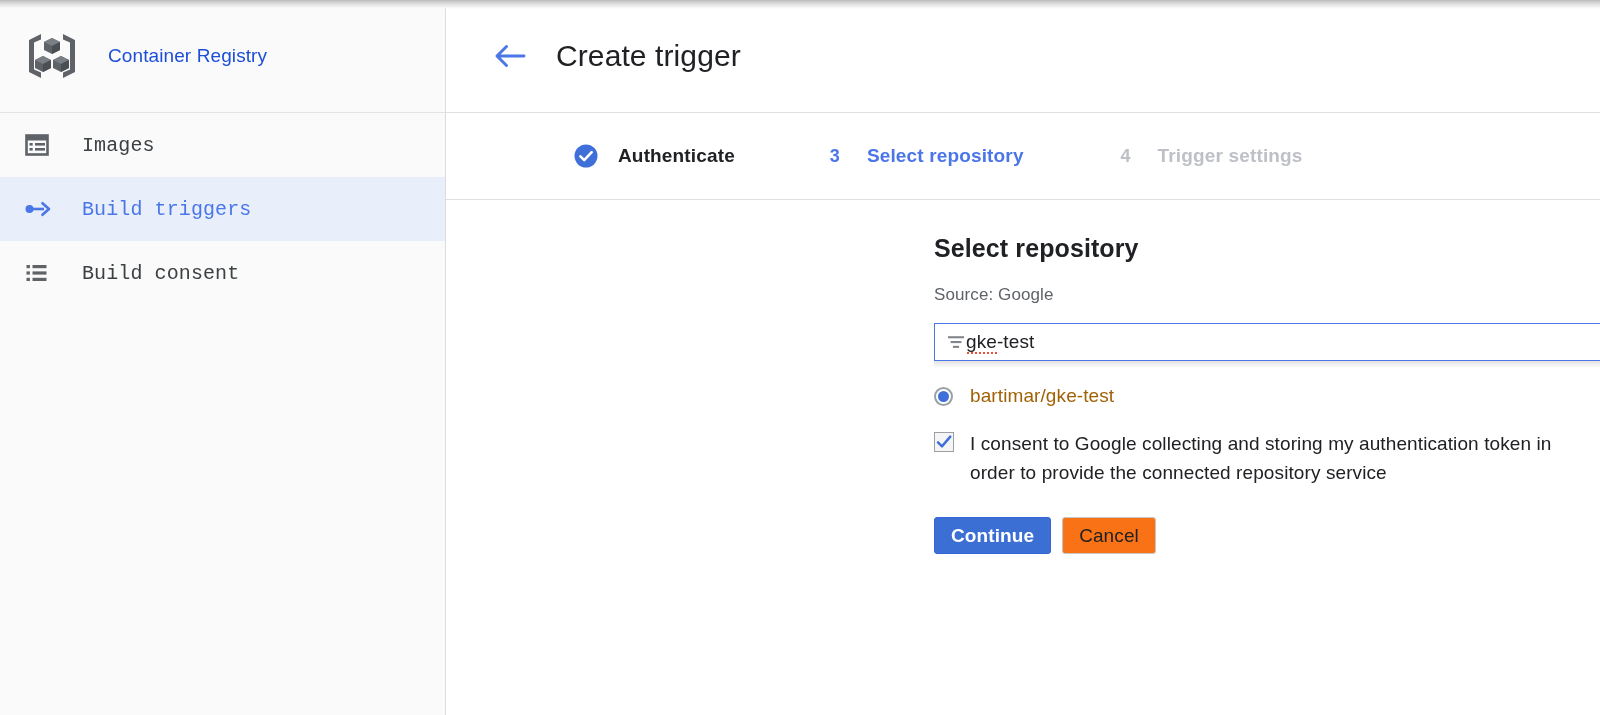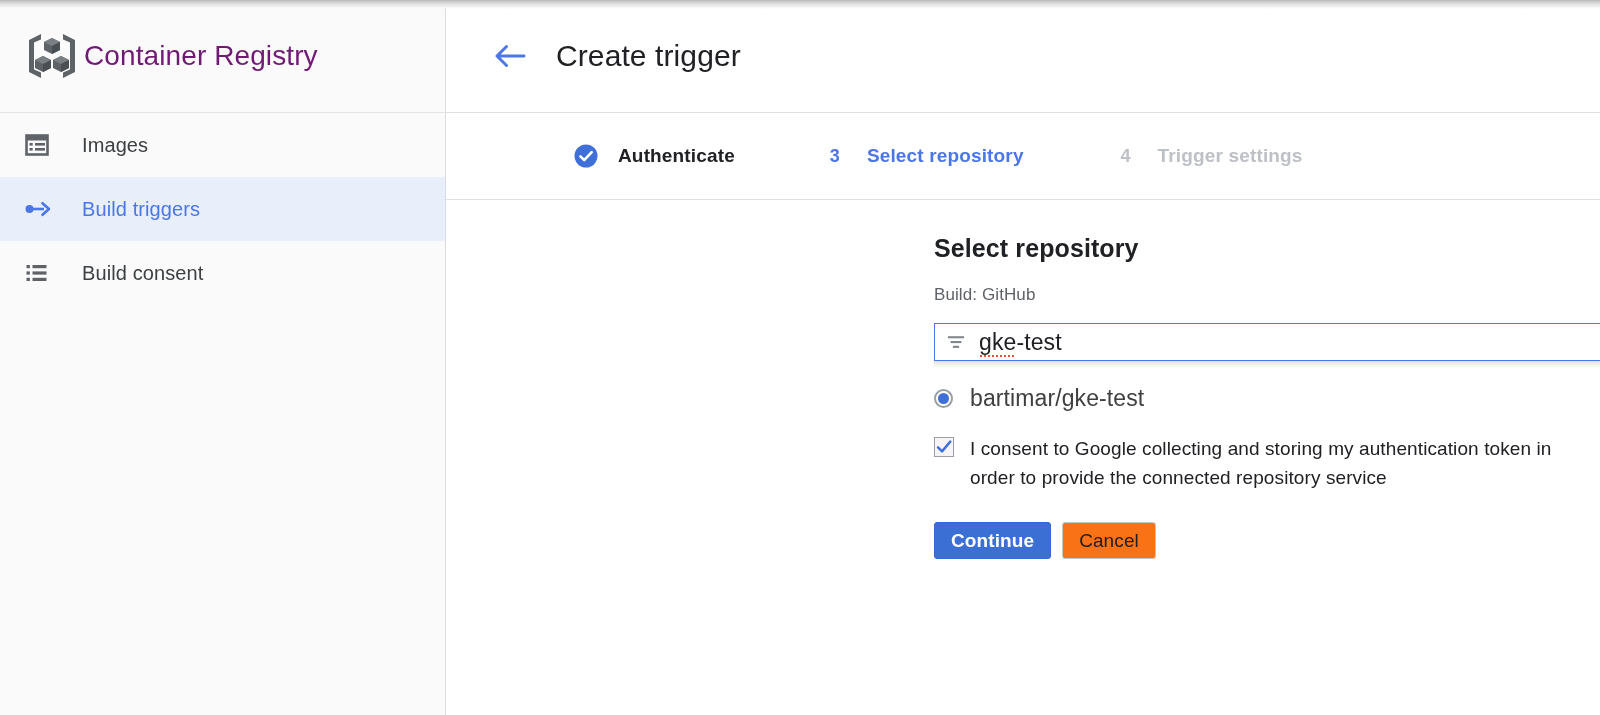--- a/index.html
+++ b/index.html
@@ -37,36 +37,37 @@
   #brand {
     height: 113px;
     display: flex;
     align-items: center;
     padding-left: 22px;
     border-bottom: 1px solid #e4e4e4;
     background: #fafafa;
   }
   #brand-logo { width: 60px; height: 60px; flex: 0 0 60px; display:block; }
   #brand-title {
-    font-size: 28px;
-    color: #701a75;
+    font-size: 19px;
+    color: #1d4ed8;
     font-weight: 400;
     letter-spacing: .1px;
-    margin-left: 2px;
+    margin-left: 26px;
     white-space: nowrap;
   }
   .nav-item {
     height: 64px;
     display: flex;
     align-items: center;
     padding-left: 24px;
     cursor: pointer;
     font-size: 20px;
     color: #3c4043;
     letter-spacing: .1px;
+    font-family: Liberation Mono, monospace;
   }
   .nav-item .nav-icon {
     width: 44px;
     flex: 0 0 44px;
     display: flex;
     align-items: center;
     justify-content: flex-start;
   }
   .nav-item .nav-label { margin-left: 14px; white-space: nowrap; }
   .nav-item.selected {
@@ -169,22 +170,21 @@
     height: 38px;
     border: 1px solid #4a76e8;
     background: #ffffff;
     display: flex;
     align-items: center;
     padding-left: 11px;
     cursor: text;
   }
   #filter-icon { width: 20px; height: 20px; flex: 0 0 20px; display:block; }
   #filter-value {
-    margin-left: 13px;
-    font-size: 23px;
+    font-size: 19px;
     color: #202124;
     letter-spacing: .1px;
     position: relative;
   }
   .spell {
     background-image: radial-gradient(circle closest-side, #e8503a 68%, rgba(0,0,0,0) 72%);
     background-position: 0 100%;
     background-size: 4px 4px;
     background-repeat: repeat-x;
     padding-bottom: 3px;
@@ -211,22 +211,22 @@
     background: #fff;
     display: flex; align-items: center; justify-content: center;
   }
   .radio .dot {
     width: 11px; height: 11px;
     border-radius: 50%;
     background: #3f6fd8;
   }
   #repo-label {
     margin-left: 17px;
-    font-size: 23px;
-    color: #404040;
+    font-size: 19px;
+    color: #a16207;
     letter-spacing: .1px;
   }
 
   
   #consent-row {
     display: flex;
     align-items: flex-start;
     margin-top: 22px;
     cursor: pointer;
     max-width: 790px;
@@ -391,21 +391,21 @@
         <span class="step-marker">4</span>
         <span class="step-label">Trigger settings</span>
       </div>
 
     </div>
 
     <div id="form-body">
 
       <h2 id="section-title">Select repository</h2>
 
-      <div id="source-line">Build: GitHub</div>
+      <div id="source-line">Source: Google</div>
 
       <div id="filter-wrap">
         <div id="filter-box" title="Filter repositories">
           <svg id="filter-icon" viewBox="0 0 20 20">
             <rect x="2" y="4.2" width="16" height="2.1" fill="#80868b"></rect>
             <rect x="4.6" y="9" width="10.8" height="2.1" fill="#80868b"></rect>
             <rect x="6.9" y="13.8" width="6.2" height="2.1" fill="#80868b"></rect>
           </svg>
           <span id="filter-value"><span class="spell">gke</span><span>-test</span></span>
         </div>

